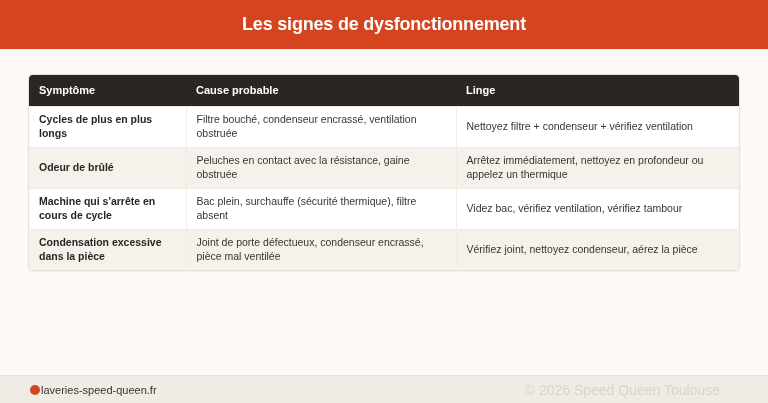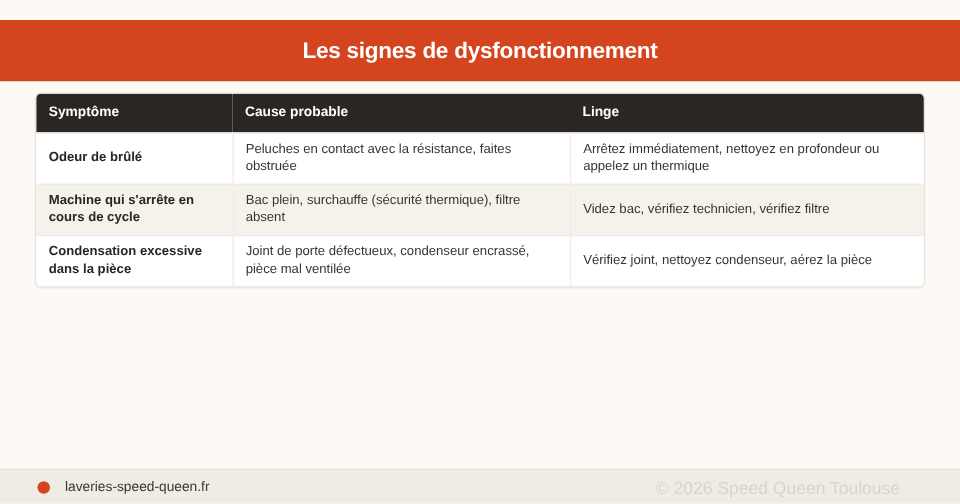--- a/index.html
+++ b/index.html
@@ -6,21 +6,21 @@
   html, body { width: 768px; height: 403px; overflow: hidden; }
   body {
     background: #fdfaf6;
     font-family: "Liberation Sans", sans-serif;
     color: #2a2522;
     position: relative;
   }
   .banner {
     position: absolute; left: 0; top: 0; width: 768px; height: 49px;
     background: #d4441f;
-    display: flex; align-items: center; justify-content: center; margin-top: 16px;
+    display: flex; align-items: center; justify-content: center;
   }
   .banner h1 {
     color: #ffffff; font-size: 18px; font-weight: bold; letter-spacing: -0.2px;
   }
   .table-wrap {
     position: absolute; left: 28px; top: 74px; width: 712px;
     border-radius: 5px; overflow: hidden;
     border: 1px solid #e6e2dc;
     box-shadow: 0 1px 2px rgba(0,0,0,0.06);
     background: #ffffff;
@@ -42,21 +42,21 @@
   tbody tr:nth-child(even) { background: #f5f2ec; }
   col.c1 { width: 157px; }
   col.c2 { width: 270px; }
   col.c3 { width: 285px; }
   .footer {
     position: absolute; left: 0; top: 375px; width: 768px; height: 28px;
     background: #efebe5; border-top: 1px solid #e8e4de;
     display: flex; align-items: center; justify-content: space-between;
     padding: 0 48px 0 30px;
   }
-  .brand { display: flex; align-items: center; gap: 12px; font-size: 11px; color: #3a3430; }
+  .brand { display: flex; align-items: center; gap: 1px; font-size: 11px; color: #3a3430; }
   .dot { width: 10px; height: 10px; border-radius: 50%; background: #d4441f; display: inline-block; }
   .copy { font-size: 14px; color: #d9d4cd; }
 </style>
 </head>
 <body>
 
 <div class="banner">
   <h1>Les signes de dysfonctionnement</h1>
 </div>
 
@@ -69,28 +69,33 @@
       </colgroup>
     <thead>
       <tr>
         <th>Symptôme</th>
         <th>Cause probable</th>
         <th>Linge</th>
       </tr>
     </thead>
     <tbody>
       <tr>
+        <td class="sym">Cycles de plus en plus longs</td>
+        <td>Filtre bouché, condenseur encrassé, ventilation obstruée</td>
+        <td>Nettoyez filtre + condenseur + vérifiez ventilation</td>
+      </tr>
+      <tr>
         <td class="sym">Odeur de brûlé</td>
-        <td>Peluches en contact avec la résistance, faites obstruée</td>
+        <td>Peluches en contact avec la résistance, gaine obstruée</td>
         <td>Arrêtez immédiatement, nettoyez en profondeur ou appelez un thermique</td>
       </tr>
       <tr>
         <td class="sym">Machine qui s'arrête en cours de cycle</td>
         <td>Bac plein, surchauffe (sécurité thermique), filtre absent</td>
-        <td>Videz bac, vérifiez technicien, vérifiez filtre</td>
+        <td>Videz bac, vérifiez ventilation, vérifiez tambour</td>
       </tr>
       <tr>
         <td class="sym">Condensation excessive dans la pièce</td>
         <td>Joint de porte défectueux, condenseur encrassé, pièce mal ventilée</td>
         <td>Vérifiez joint, nettoyez condenseur, aérez la pièce</td>
       </tr>
     </tbody>
   </table>
 </div>
 

